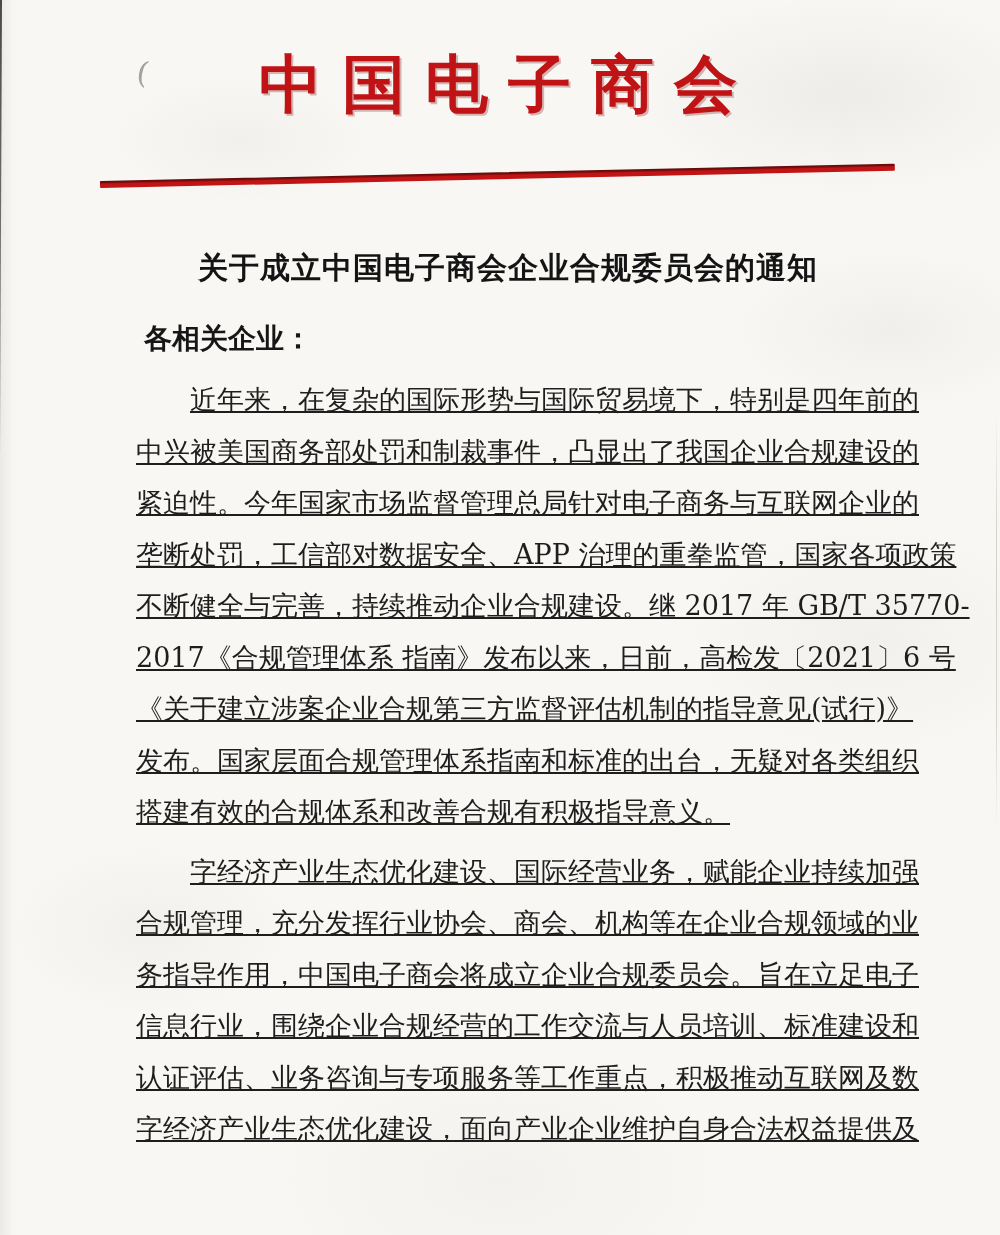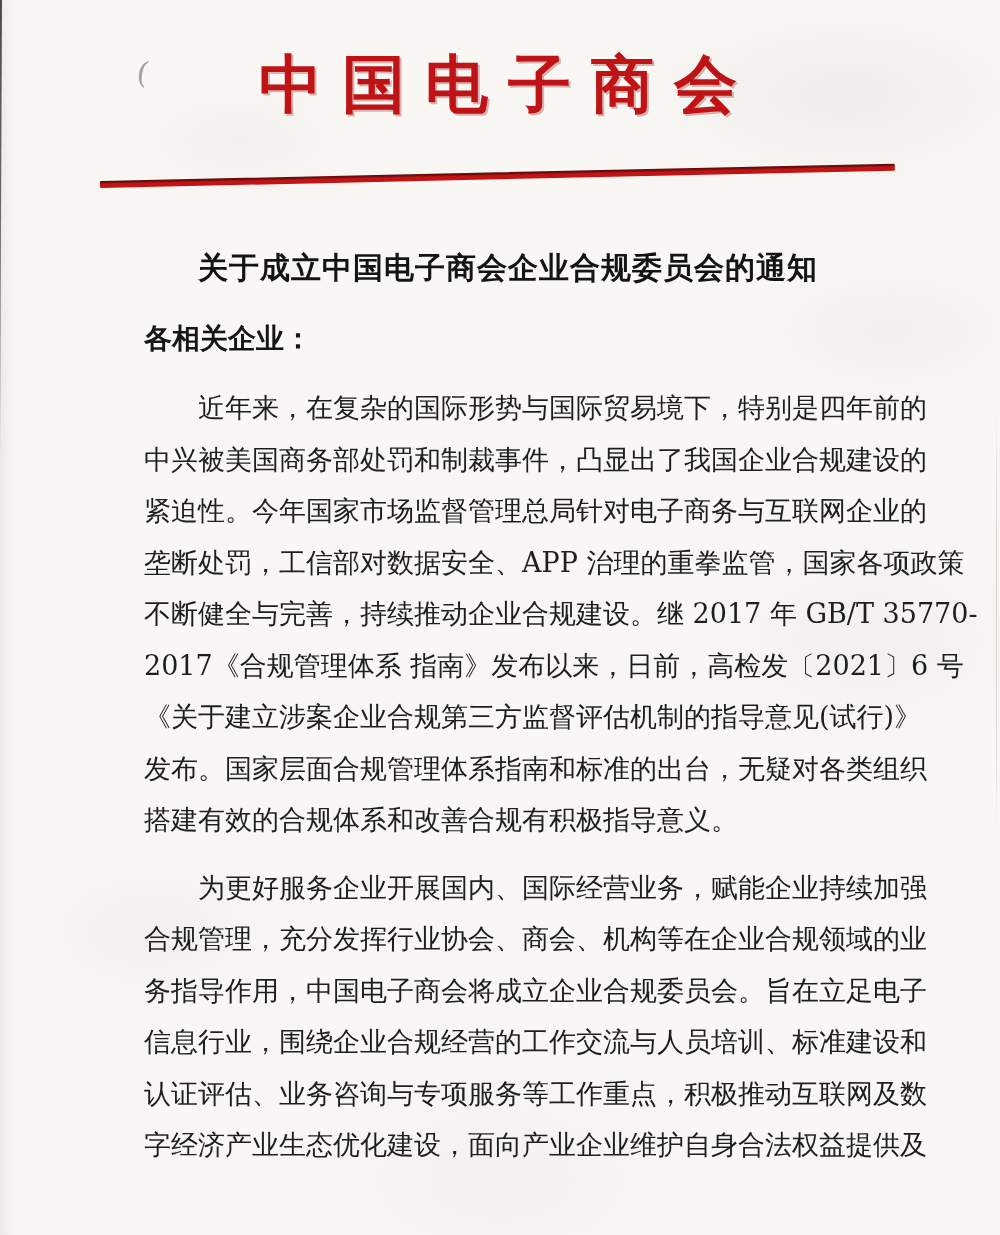--- a/index.html
+++ b/index.html
@@ -117,21 +117,21 @@
   
   .body-text {
     position: absolute;
     left: 128px; top: 366px;
     width: 745px;
     font-size: 27px;
     line-height: 51.5px;
     color: #1e1e1e;
     font-family: "DejaVu Serif", "Liberation Serif", serif;
   }
-  .para { margin: 16px; }
+  .para { margin: 8px; text-decoration: underline; }
   .para .line {
     text-align: justify;
     text-align-last: justify;
     text-justify: inter-character;
     white-space: nowrap;
   }
   .para .line:first-child { text-indent: 2em; }
   .para .line:last-child {
     text-align-last: left;
   }
@@ -159,21 +159,21 @@
         <div class="line">中兴被美国商务部处罚和制裁事件，凸显出了我国企业合规建设的</div>
         <div class="line">紧迫性。今年国家市场监督管理总局针对电子商务与互联网企业的</div>
         <div class="line">垄断处罚，工信部对数据安全、APP 治理的重拳监管，国家各项政策</div>
         <div class="line">不断健全与完善，持续推动企业合规建设。继 2017 年 GB/T 35770-</div>
         <div class="line">2017《合规管理体系 指南》发布以来，日前，高检发〔2021〕6 号</div>
         <div class="line">《关于建立涉案企业合规第三方监督评估机制的指导意见(试行)》</div>
         <div class="line">发布。国家层面合规管理体系指南和标准的出台，无疑对各类组织</div>
         <div class="line">搭建有效的合规体系和改善合规有积极指导意义。</div>
       </div>
     <div class="para">
-        <div class="line">为更好服务企业开展国内、国际经营业务，赋能企业持续加强</div>
+        <div class="line">字经济产业生态优化建设、国际经营业务，赋能企业持续加强</div>
         <div class="line">合规管理，充分发挥行业协会、商会、机构等在企业合规领域的业</div>
         <div class="line">务指导作用，中国电子商会将成立企业合规委员会。旨在立足电子</div>
         <div class="line">信息行业，围绕企业合规经营的工作交流与人员培训、标准建设和</div>
         <div class="line">认证评估、业务咨询与专项服务等工作重点，积极推动互联网及数</div>
         <div class="line">字经济产业生态优化建设，面向产业企业维护自身合法权益提供及</div>
       </div>
   </div>
 
 </div>
 

